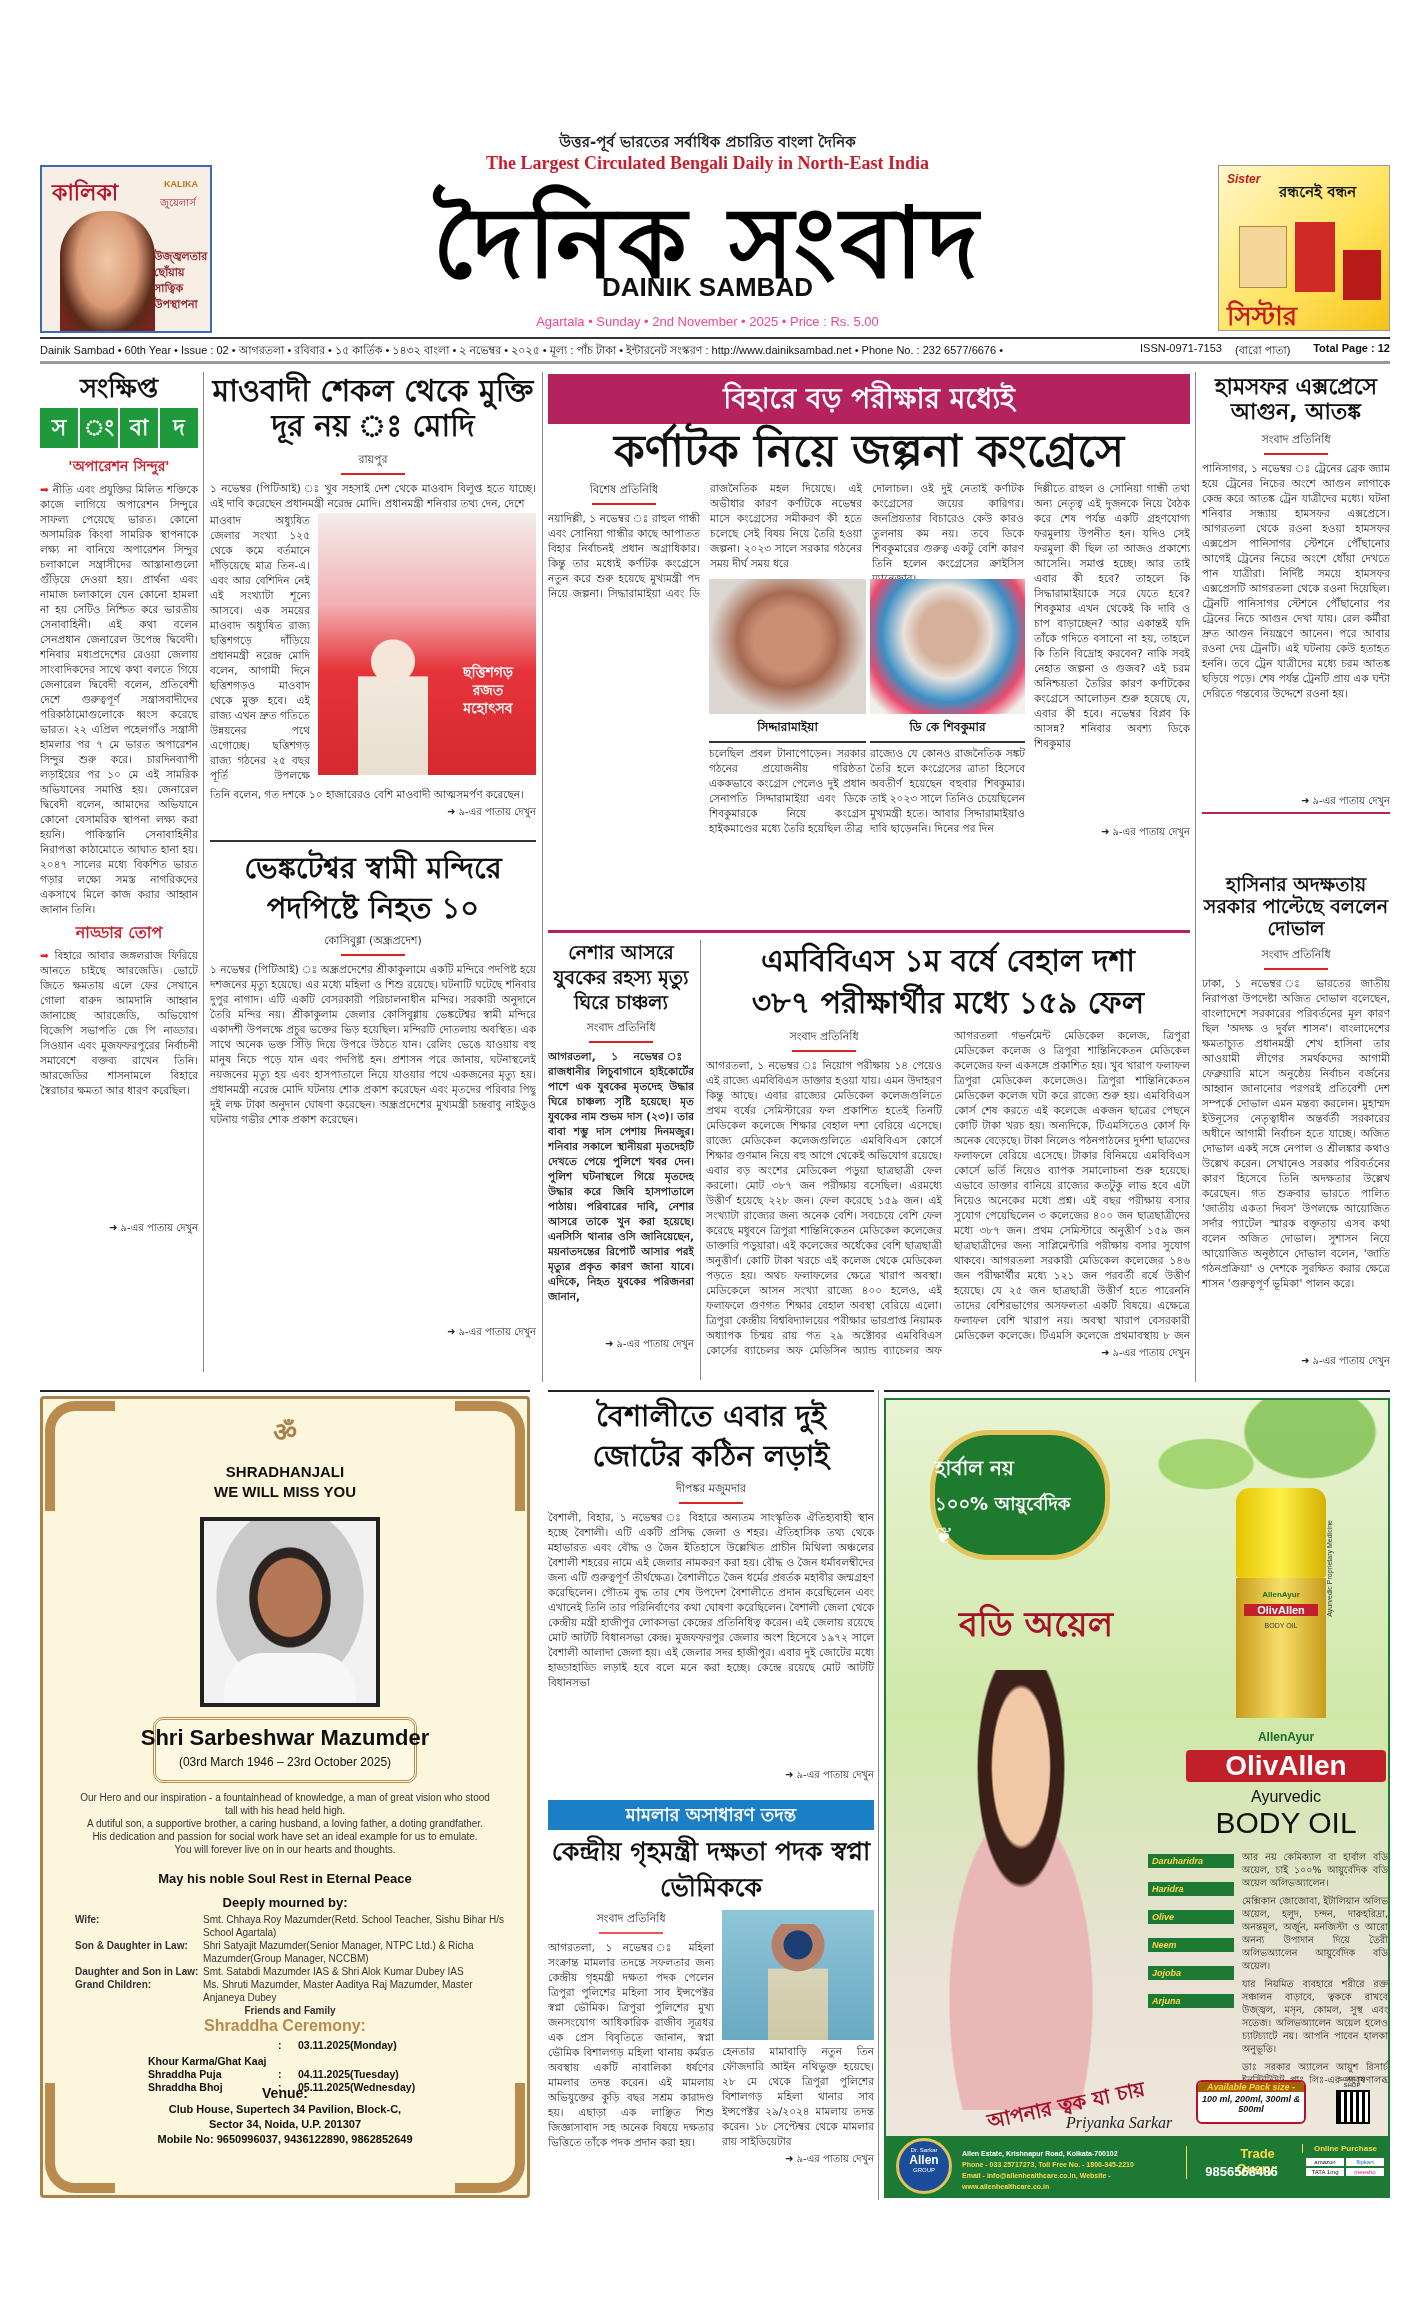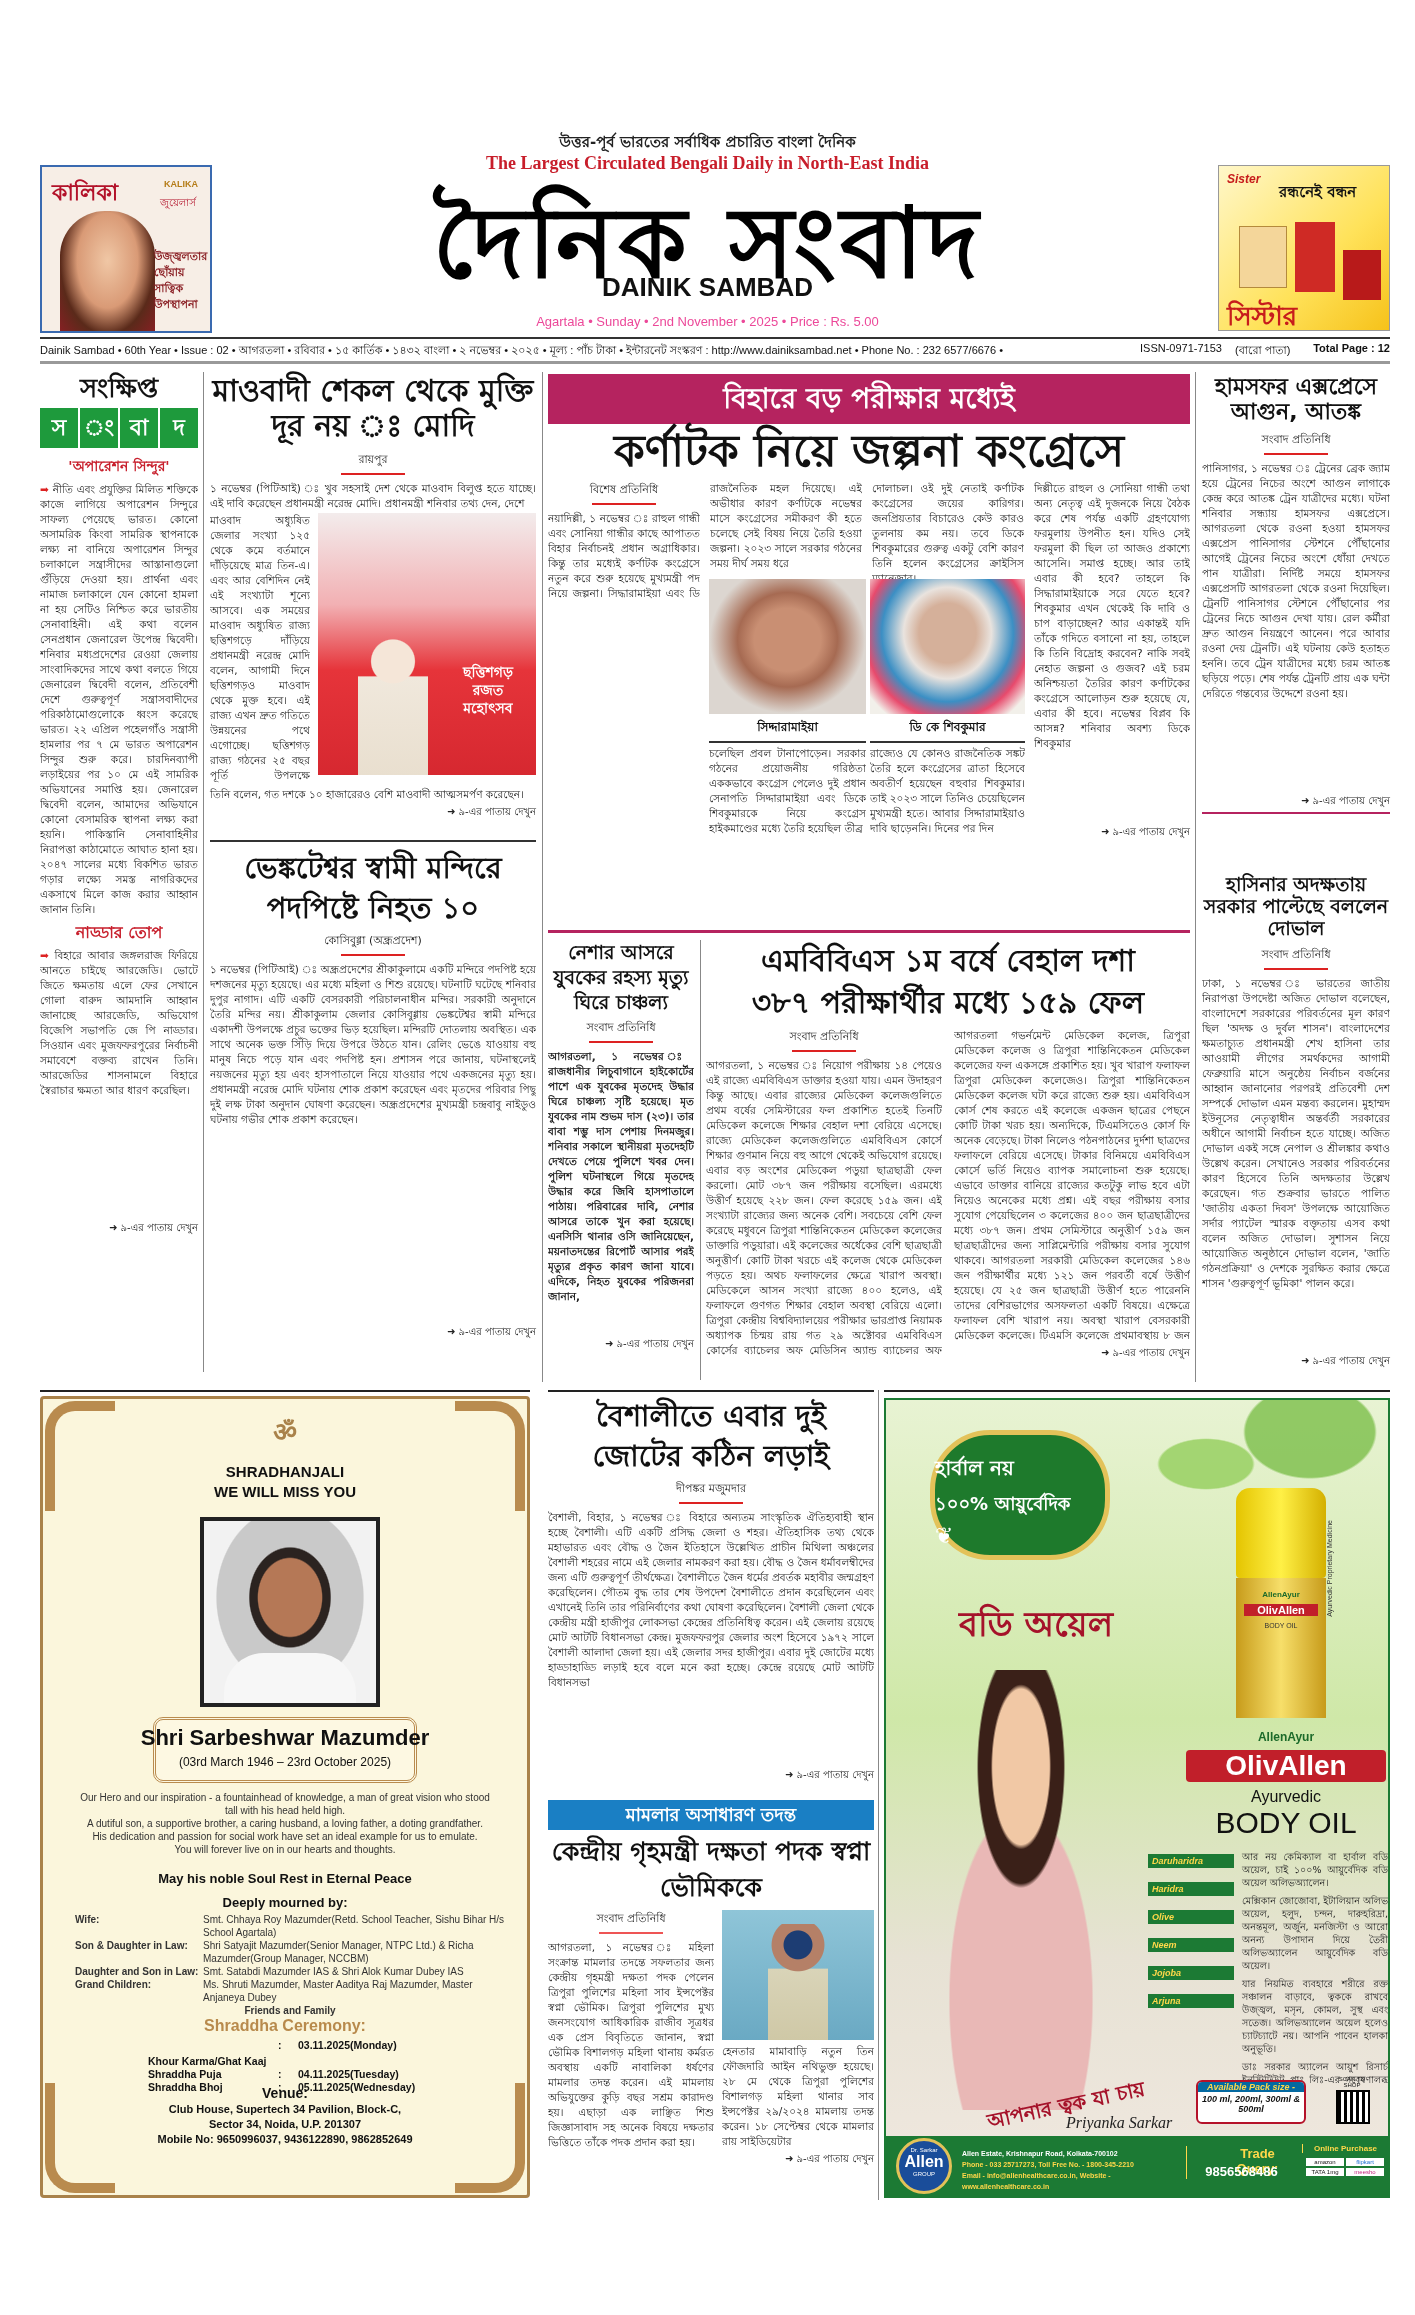--- a/index.html
+++ b/index.html
@@ -291,29 +291,29 @@
   </div>
   <div class="abs" style="left:356px;top:450px;width:146px;font-size:9.5px;line-height:13px;text-align:justify;color:#222;">
     <div style="margin-bottom:5px;">আর নয় কেমিক্যাল বা হার্বাল বডি অয়েল, চাই ১০০% আয়ুর্বেদিক বডি অয়েল অলিভঅ্যালেন।</div>
     <div style="margin-bottom:5px;">মেক্সিকান জোজোবা, ইটালিয়ান অলিভ অয়েল, হলুদ, চন্দন, দারুহরিদ্রা, অনন্তমূল, অর্জুন, মনজিস্টা ও আরো অনন্য উপাদান দিয়ে তৈরী অলিভঅ্যালেন আয়ুর্বেদিক বডি অয়েল।</div>
     <div style="margin-bottom:5px;">যার নিয়মিত ব্যবহারে শরীরে রক্ত সঞ্চালন বাড়াবে, ত্বককে রাখবে উজ্জ্বল, মসৃন, কোমল, সুস্থ এবং সতেজ। অলিভঅ্যালেন অয়েল হলেও চ্যাটচ্যাটে নয়। আপনি পাবেন হালকা অনুভূতি।</div>
     <div>ডাঃ সরকার অ্যালেন আয়ুশ রিসার্চ ইনস্টিটিউট প্রাঃ লিঃ-এর গবেষণালব্ধ অলিভঅ্যালেন।</div>
   </div>
   <div class="abs" style="left:100px;top:690px;font-size:20px;font-weight:bold;color:#a5122a;transform:rotate(-12deg);">আপনার ত্বক যা চায়</div>
   <div class="abs libs" style="left:180px;top:714px;font-size:16px;font-style:italic;color:#222;">Priyanka Sarkar</div>
   <div class="abs" style="left:310px;top:680px;width:110px;height:44px;border:2px solid #b5122a;border-radius:6px;background:#fff;overflow:hidden;">
-    <div class="lib" style="background:#0369a1;color:#ffd84a;font-size:9px;font-weight:bold;font-style:italic;text-align:center;">Available Pack size -</div>
+    <div class="lib" style="background:#a16207;color:#ffd84a;font-size:9px;font-weight:bold;font-style:italic;text-align:center;">Available Pack size -</div>
     <div class="lib" style="font-size:9px;font-weight:bold;font-style:italic;text-align:center;padding:2px;">100 ml, 200ml, 300ml &amp; 500ml</div>
   </div>
   <div class="abs lib" style="left:446px;top:676px;width:40px;font-size:6px;text-align:center;">SCAN TO SHOP</div>
   <div class="abs" style="left:452px;top:692px;width:30px;height:30px;background:repeating-linear-gradient(90deg,#000 0 3px,#fff 3px 6px),#000;outline:2px solid #000;"></div>
   <div class="abs" style="left:0;top:736px;width:506px;height:64px;background:#1c7a34;">
     <div class="abs" style="left:10px;top:2px;width:56px;height:56px;border-radius:50%;background:#1a4d9a;border:3px solid #e3c259;color:#fff;text-align:center;">
       <div class="lib" style="font-size:6px;margin-top:6px;">Dr. Sarkar</div>
-      <div class="lib" style="font-size:16px;font-weight:bold;">Allen</div>
+      <div class="lib" style="font-size:12px;font-weight:bold;">Allen</div>
       <div class="lib" style="font-size:6px;">GROUP</div>
     </div>
     <div class="abs lib" style="left:76px;top:12px;width:210px;font-size:7px;line-height:11px;color:#fff;font-weight:bold;">
       <div>Allen Estate, Krishnapur Road, Kolkata-700102</div>
       <div style="color:#ffd84a;">Phone - 033 25717273, Toll Free No. - 1800-345-2210</div>
       <div style="color:#ffd84a;">Email - info@allenhealthcare.co.in, Website - www.allenhealthcare.co.in</div>
     </div>
     <div class="abs lib" style="left:300px;top:10px;width:110px;font-size:13px;font-weight:bold;color:#ffd84a;text-align:center;border-left:1px solid #ffd84a;padding-left:32px;">Trade Query:</div>
     <div class="abs lib" style="left:300px;top:28px;width:110px;font-size:13px;font-weight:bold;color:#fff;text-align:center;border-left:1px solid #ffd84a;">9856568486</div>
     <div class="abs lib" style="left:416px;top:8px;width:86px;font-size:8px;font-weight:bold;color:#ffd84a;text-align:center;border-left:1px solid #ffd84a;">Online Purchase</div>

